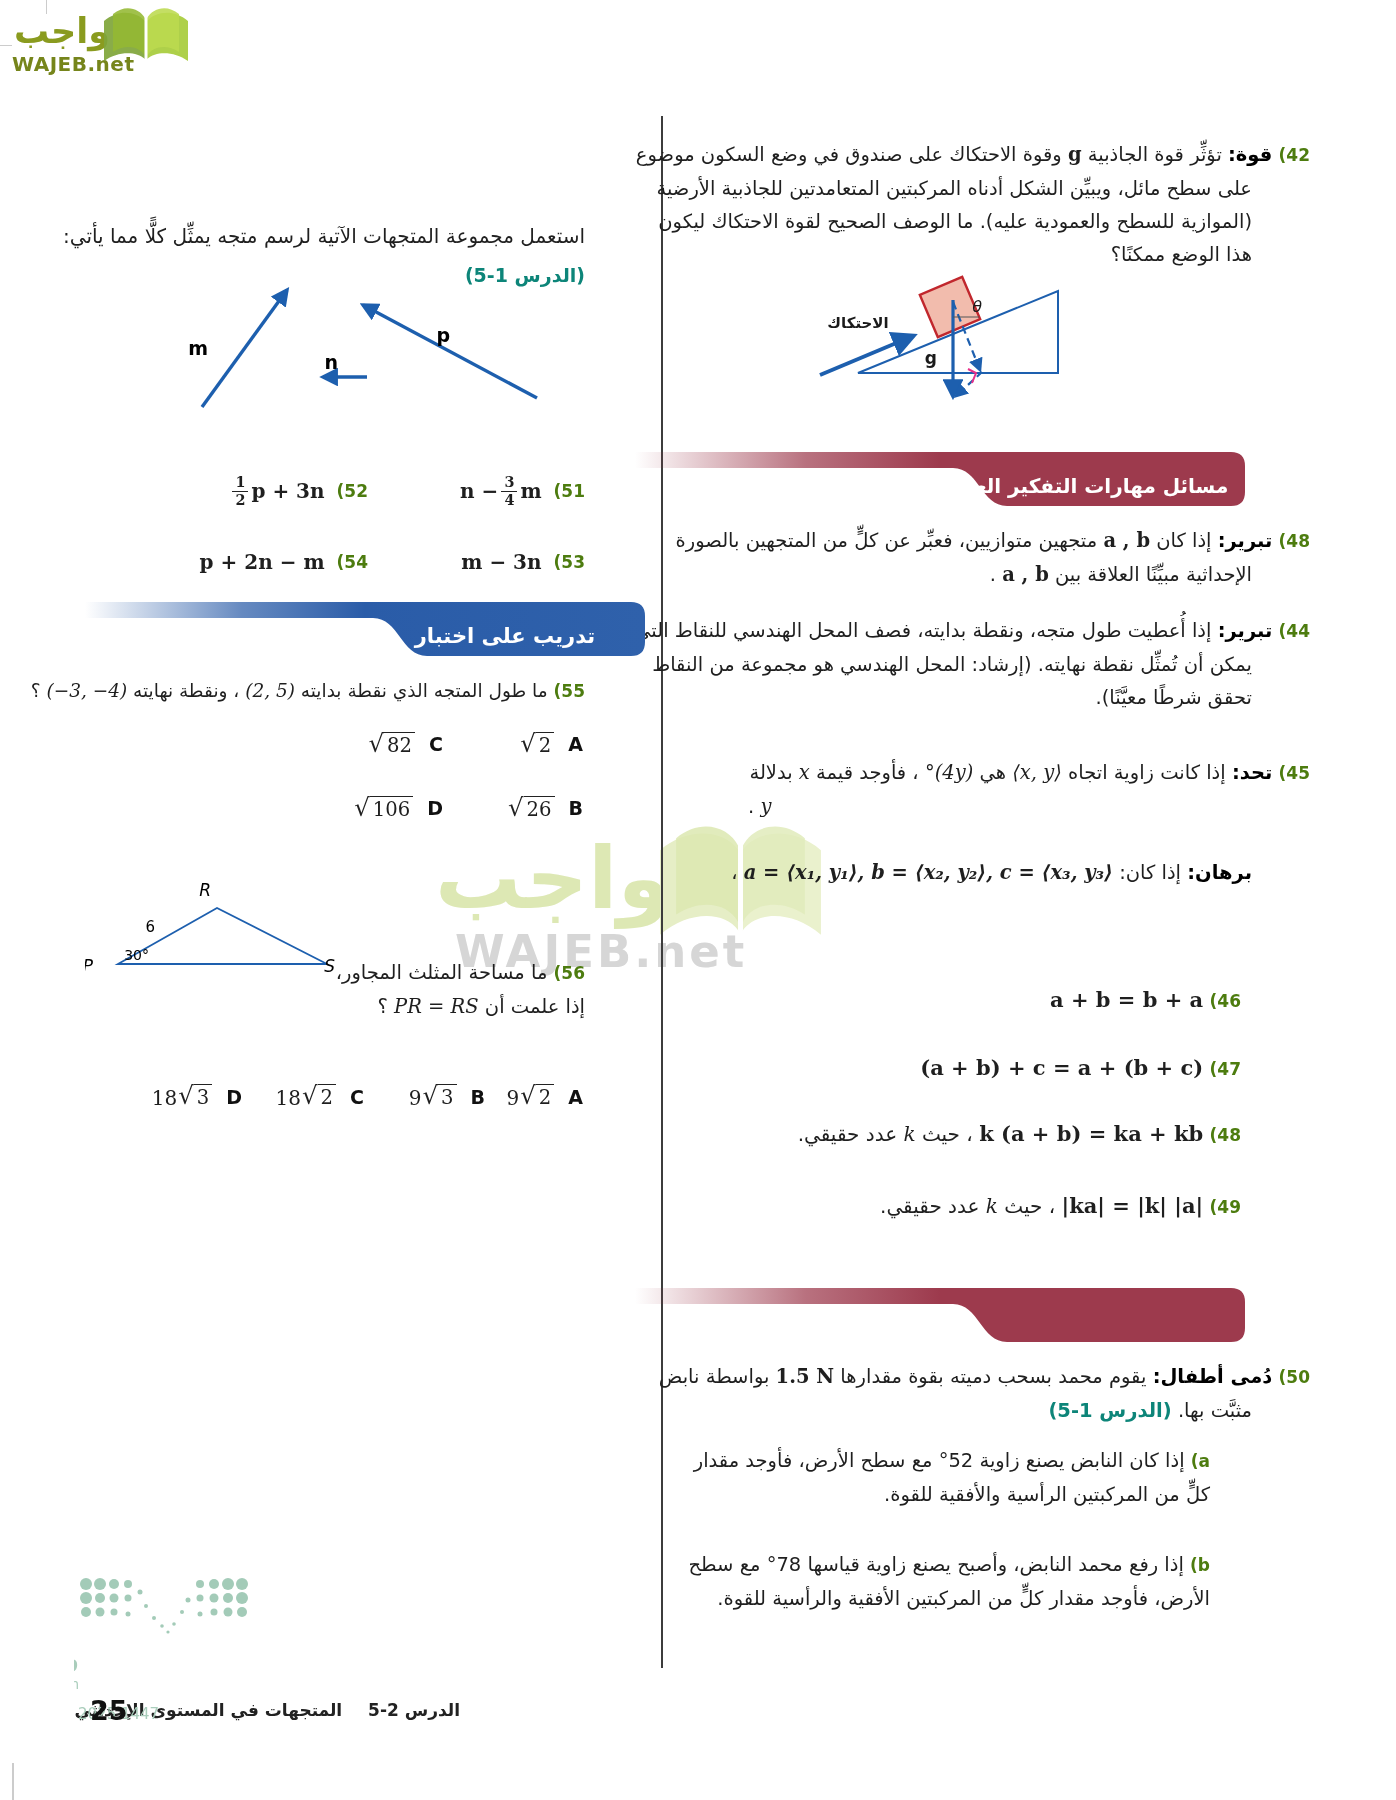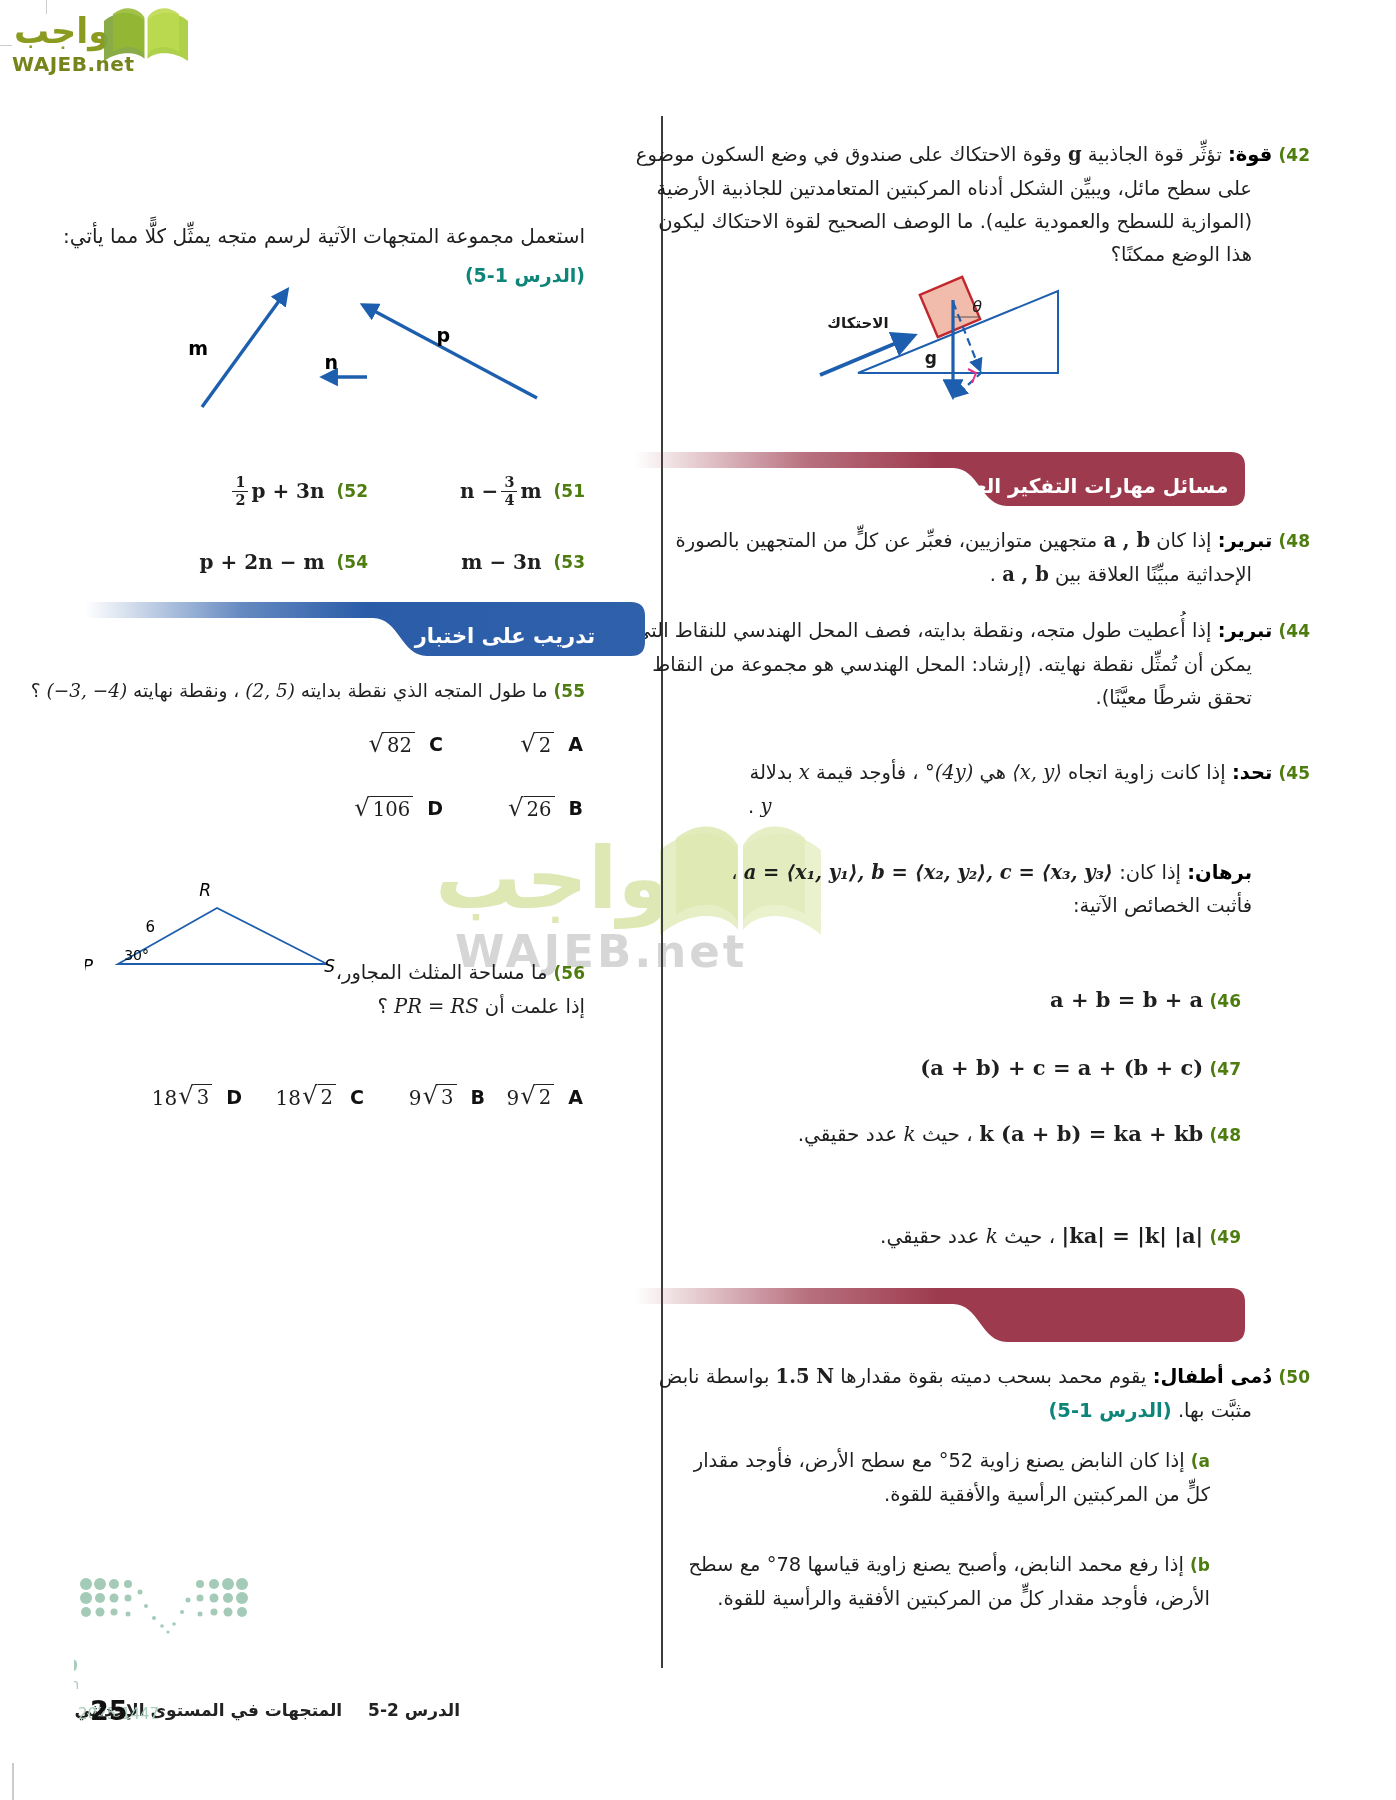--- a/index.html
+++ b/index.html
@@ -157,39 +157,38 @@
     <span class="mathit">y</span>
     <span>.</span>
   </div>
 </div>
 
 <div class="prob content" style="top:856px;text-indent:0;">
   <span class="plabel">برهان:</span>
   <span>إذا كان:</span>
   <span class="mathit" style="font-weight:bold;">a = ⟨x₁, y₁⟩, b = ⟨x₂, y₂⟩, c = ⟨x₃, y₃⟩</span>
   <span>،</span>
-  <div>فأثبت الخصائص الآتية:</div>
 </div>
 
 <div class="eqline content" style="top:986px;right:155px;">
   <span class="pnum">(46</span>
   <span class="math">a + b = b + a</span>
 </div>
 <div class="eqline content" style="top:1054px;right:155px;">
   <span class="pnum">(47</span>
   <span class="math">(a + b) + c = a + (b + c)</span>
 </div>
 <div class="eqline content" style="top:1120px;right:155px;">
   <span class="pnum">(48</span>
   <span class="math">k (a + b) = ka + kb</span>
   <span>، حيث</span>
   <span class="mathit">k</span>
   <span>عدد حقيقي.</span>
 </div>
-<div class="eqline content" style="top:1192px;right:155px;margin-top:30px;">
+<div class="eqline content" style="top:1192px;right:155px;">
   <span class="pnum">(49</span>
   <span class="math">|ka| = |k| |a|</span>
   <span>، حيث</span>
   <span class="mathit">k</span>
   <span>عدد حقيقي.</span>
 </div>
 
 <div class="banner content" style="top:1288px;right:151px;">
   <svg width="610" height="54" viewBox="0 0 610 54">
     <path d="M0,0 H596 Q610,0 610,14 V40 Q610,54 596,54 H372 C346,54 344,16 318,16 H0 Z" fill="url(#gmaroon)"></path>

